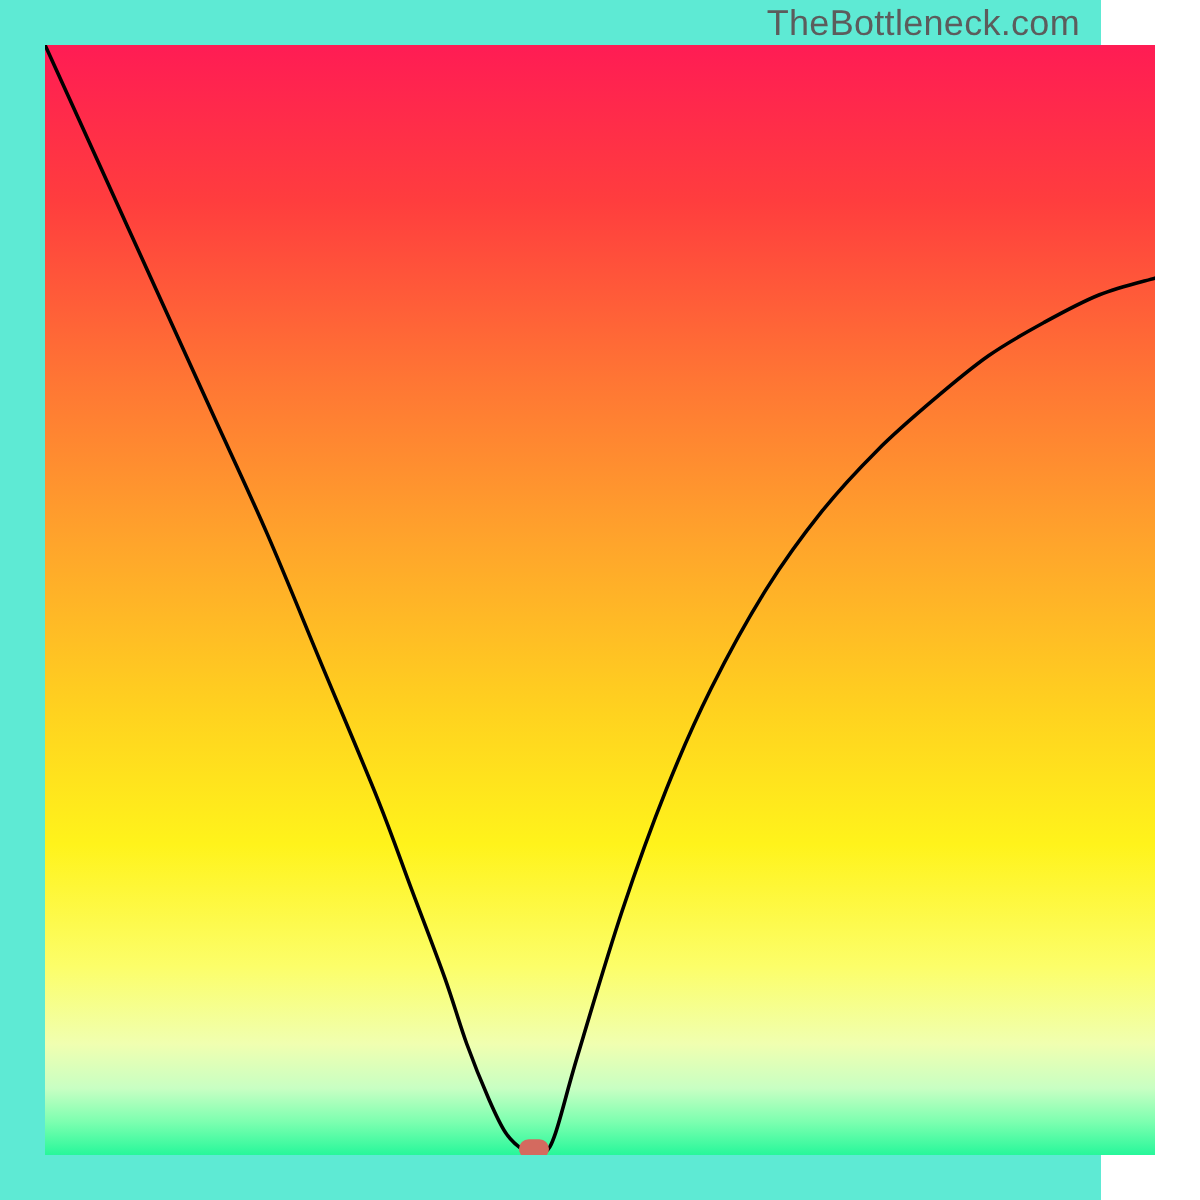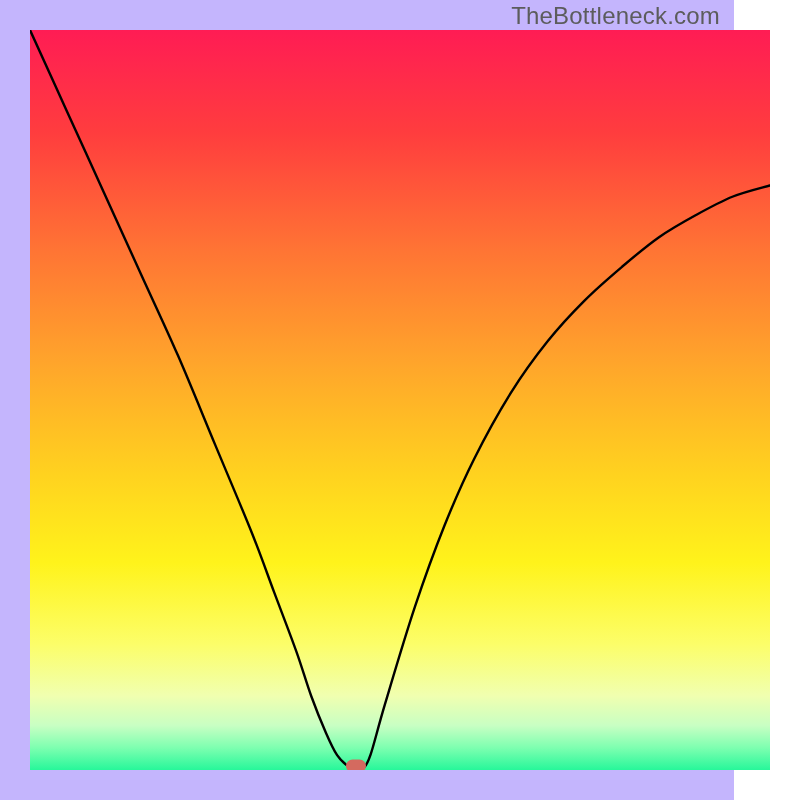--- a/index.html
+++ b/index.html
@@ -8,21 +8,21 @@
     width: 800px;
     height: 800px;
     background: #ffffff;
     font-family: Arial, Helvetica, sans-serif;
     overflow: hidden;
   }
   .frame {
     position: relative;
     width: 734px;
     height: 800px;
-    background: #c4b5fd;
+    background: #5eead4;
     box-sizing: border-box;
   }
   .watermark {
     position: absolute;
     top: 2px;
     right: 14px;
     color: #5c5c5c;
     font-size: 24px;
     font-weight: 500;
     letter-spacing: 0.2px;

